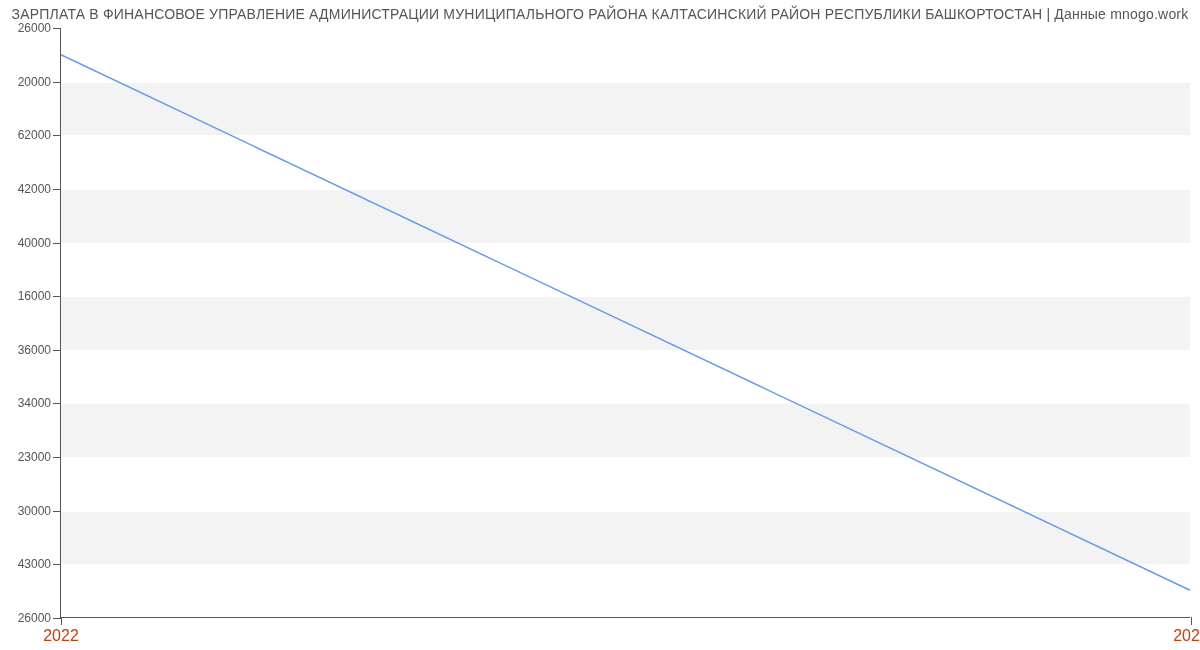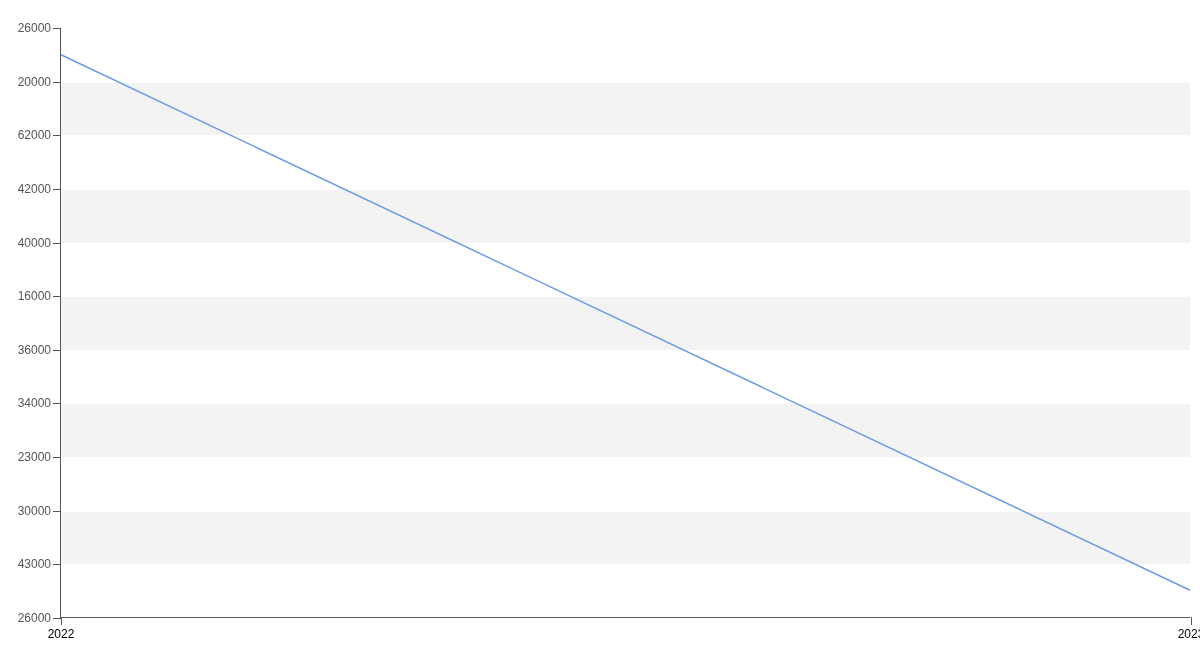--- a/index.html
+++ b/index.html
@@ -73,39 +73,40 @@
     bottom: -8px;
     width: 1px;
     height: 8px;
     background: #555;
   }
   .x-tick-label {
     position: absolute;
     top: 100%;
     margin-top: 10px;
     transform: translateX(-50%);
-    font-size: 12px;
-    color: #000000;
+    font-size: 16px;
+    color: #c2410c;
     white-space: nowrap;
   }
   .line-svg {
     position: absolute;
     left: 0; top: 0;
     width: 100%; height: 100%;
     overflow: visible;
   }
   .series-path {
     fill: none;
     stroke-width: 1.5;
   }
 </style>
 </head>
 <body>
 
 <div class="chart-wrap">
+  <div class="chart-title">ЗАРПЛАТА В ФИНАНСОВОЕ УПРАВЛЕНИЕ АДМИНИСТРАЦИИ МУНИЦИПАЛЬНОГО РАЙОНА КАЛТАСИНСКИЙ РАЙОН РЕСПУБЛИКИ БАШКОРТОСТАН | Данные mnogo.work</div>
   <div class="plot-area" id="plot">
     <div class="grid-line" style="top: 590px;"></div>
       <div class="grid-line" style="top: 536.364px;"></div>
       <div class="band" style="top: 482.727px; height: 53.6364px;"></div>
       <div class="grid-line" style="top: 482.727px;"></div>
       <div class="grid-line" style="top: 429.091px;"></div>
       <div class="band" style="top: 375.455px; height: 53.6364px;"></div>
       <div class="grid-line" style="top: 375.455px;"></div>
       <div class="grid-line" style="top: 321.818px;"></div>
       <div class="band" style="top: 268.182px; height: 53.6364px;"></div>

